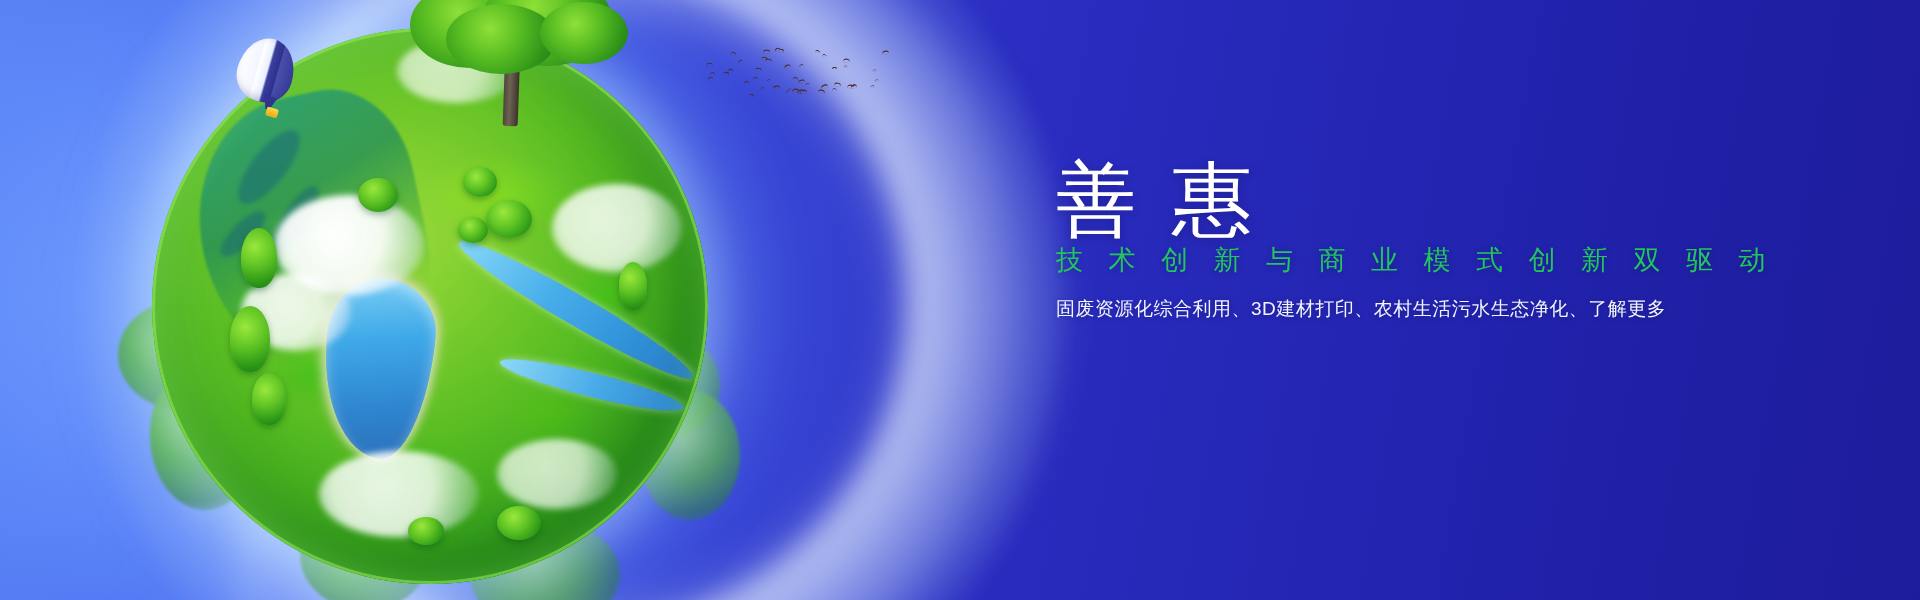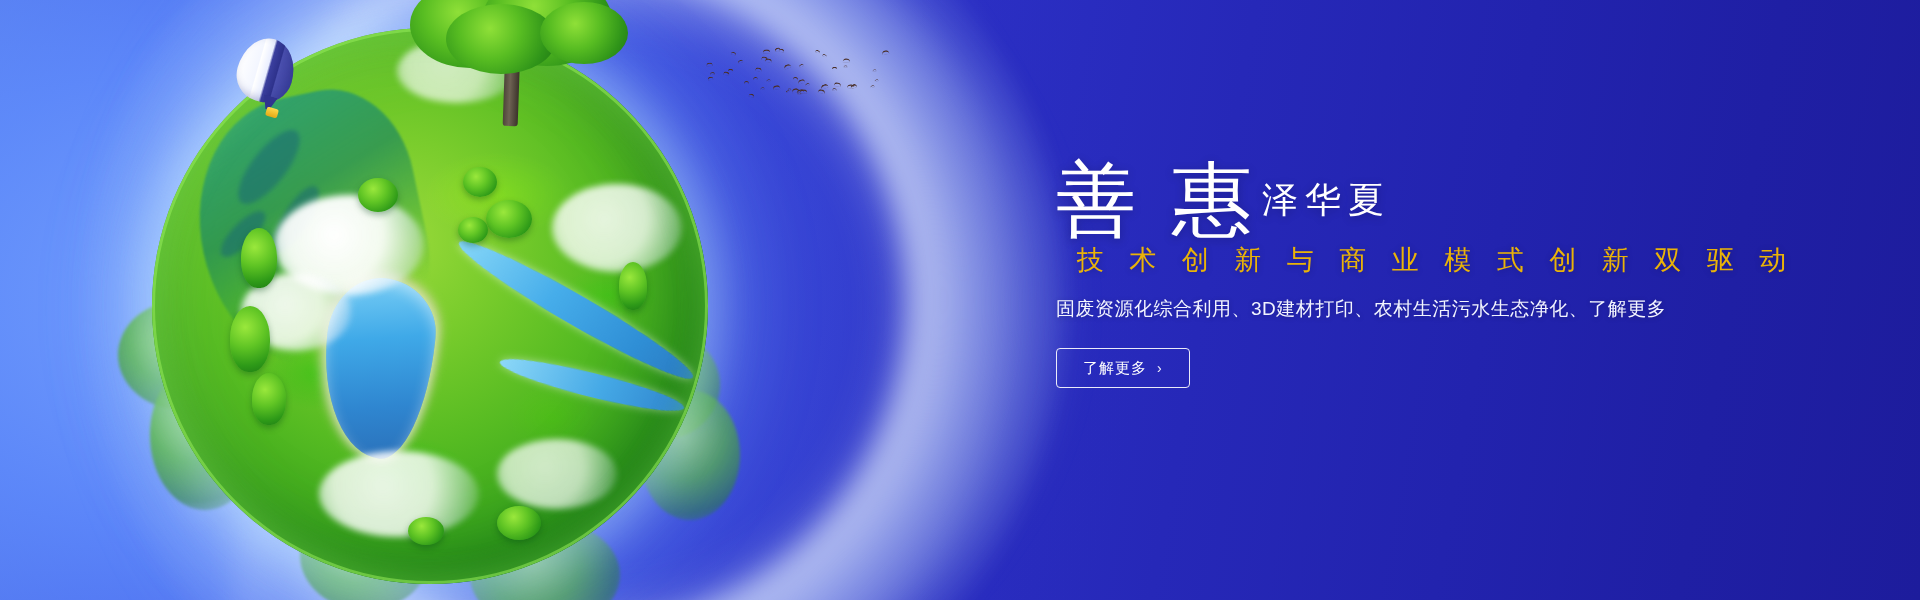--- a/index.html
+++ b/index.html
@@ -335,25 +335,24 @@
     letter-spacing:7px;
     margin-left:10px;
     position:relative;
     top:-12px;
     text-shadow:0 2px 8px rgba(0,0,20,0.25);
   }
 
   .subtitle {
     font-size:27px;
     letter-spacing:9px;
-    color:#eab308;
+    color:#22c55e;
     margin-top:12px;
     white-space:nowrap;
     text-shadow:0 1px 6px rgba(0,0,30,0.25);
-    text-align:center;
   }
 
   .desc {
     font-size:19px;
     letter-spacing:0.5px;
     color:#f2f4ff;
     margin-top:18px;
     white-space:nowrap;
     text-shadow:0 1px 5px rgba(0,0,30,0.25);
   }
@@ -497,27 +496,22 @@
     </div>
 
   <div class="content">
 
     <div class="headline">
       <span class="hl-group">
         <span class="hl-big">善</span>
       </span>
       <span class="hl-group">
         <span class="hl-big">惠</span>
-        <span class="hl-small">泽华夏</span>
       </span>
     </div>
 
     <div class="subtitle">技 术 创 新 与 商 业 模 式 创 新 双 驱 动</div>
 
     <div class="desc">固废资源化综合利用、3D建材打印、农村生活污水生态净化、了解更多</div>
 
-    <button class="cta">
-      <span>了解更多</span>
-      <span class="chev">›</span>
-    </button>
 
   </div>
 </div>
 
 </body></html>

